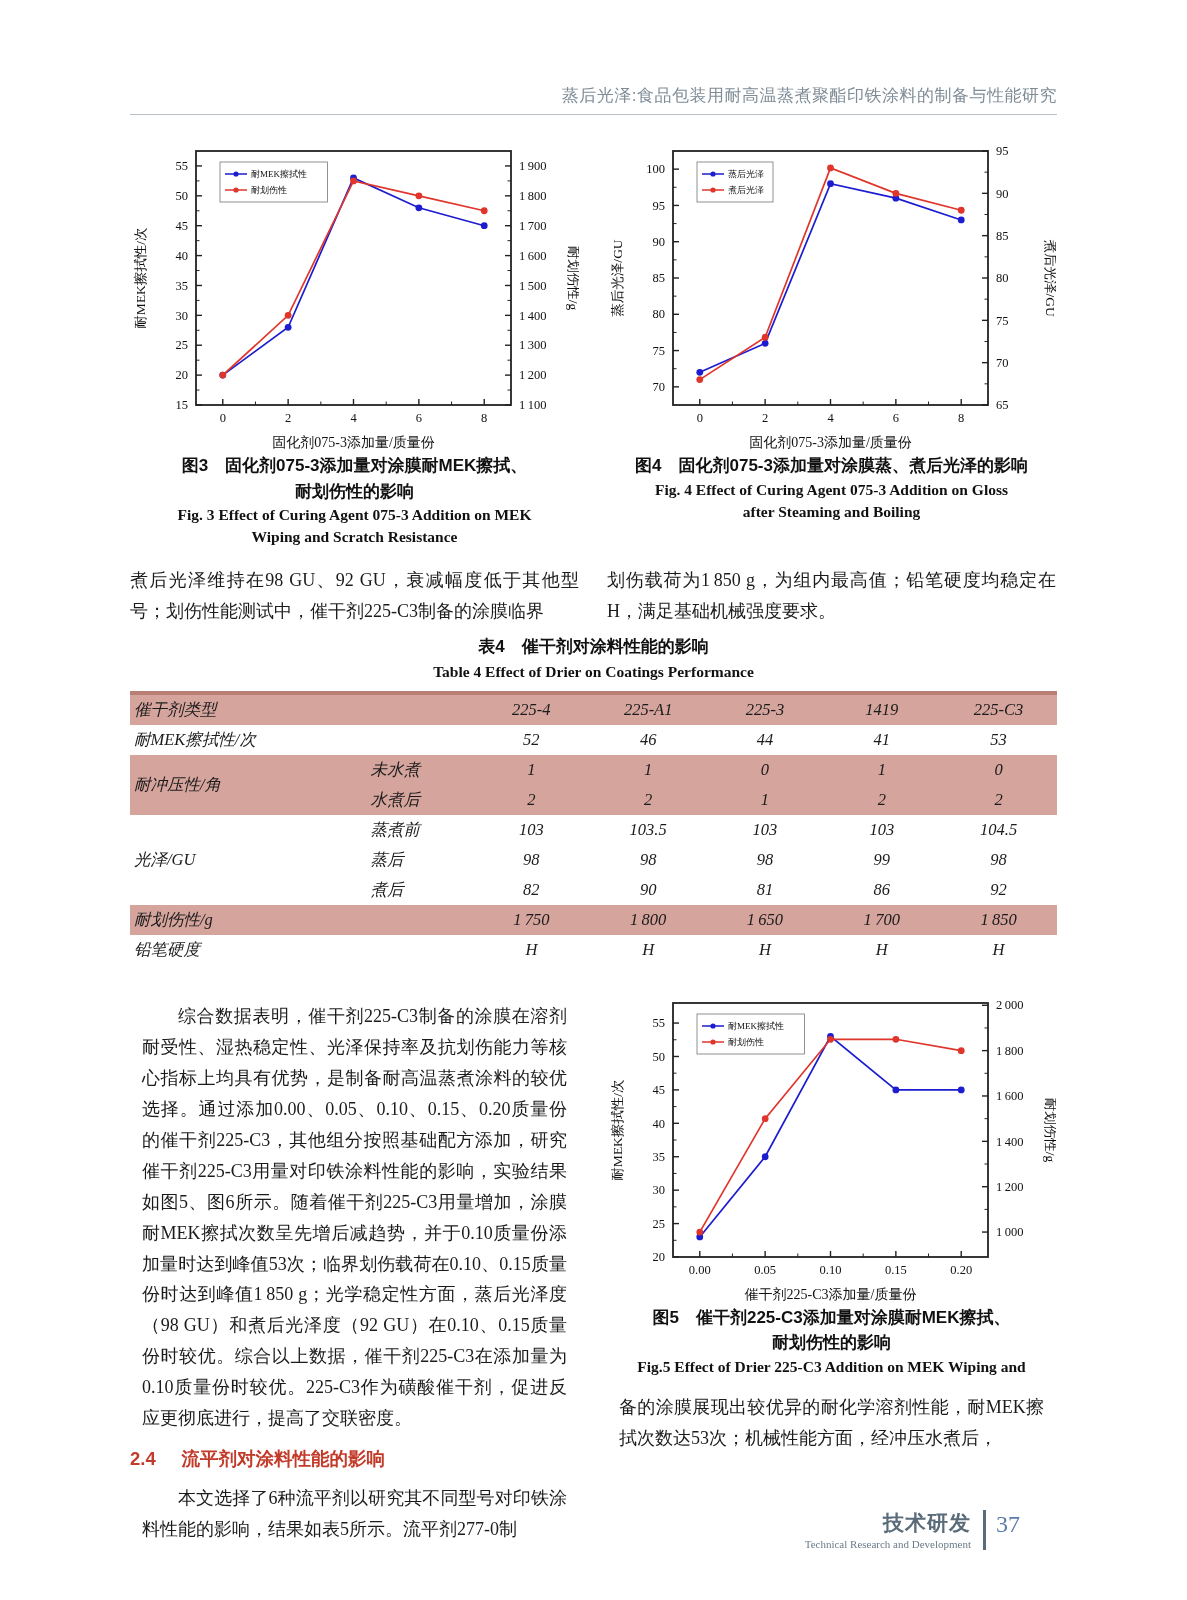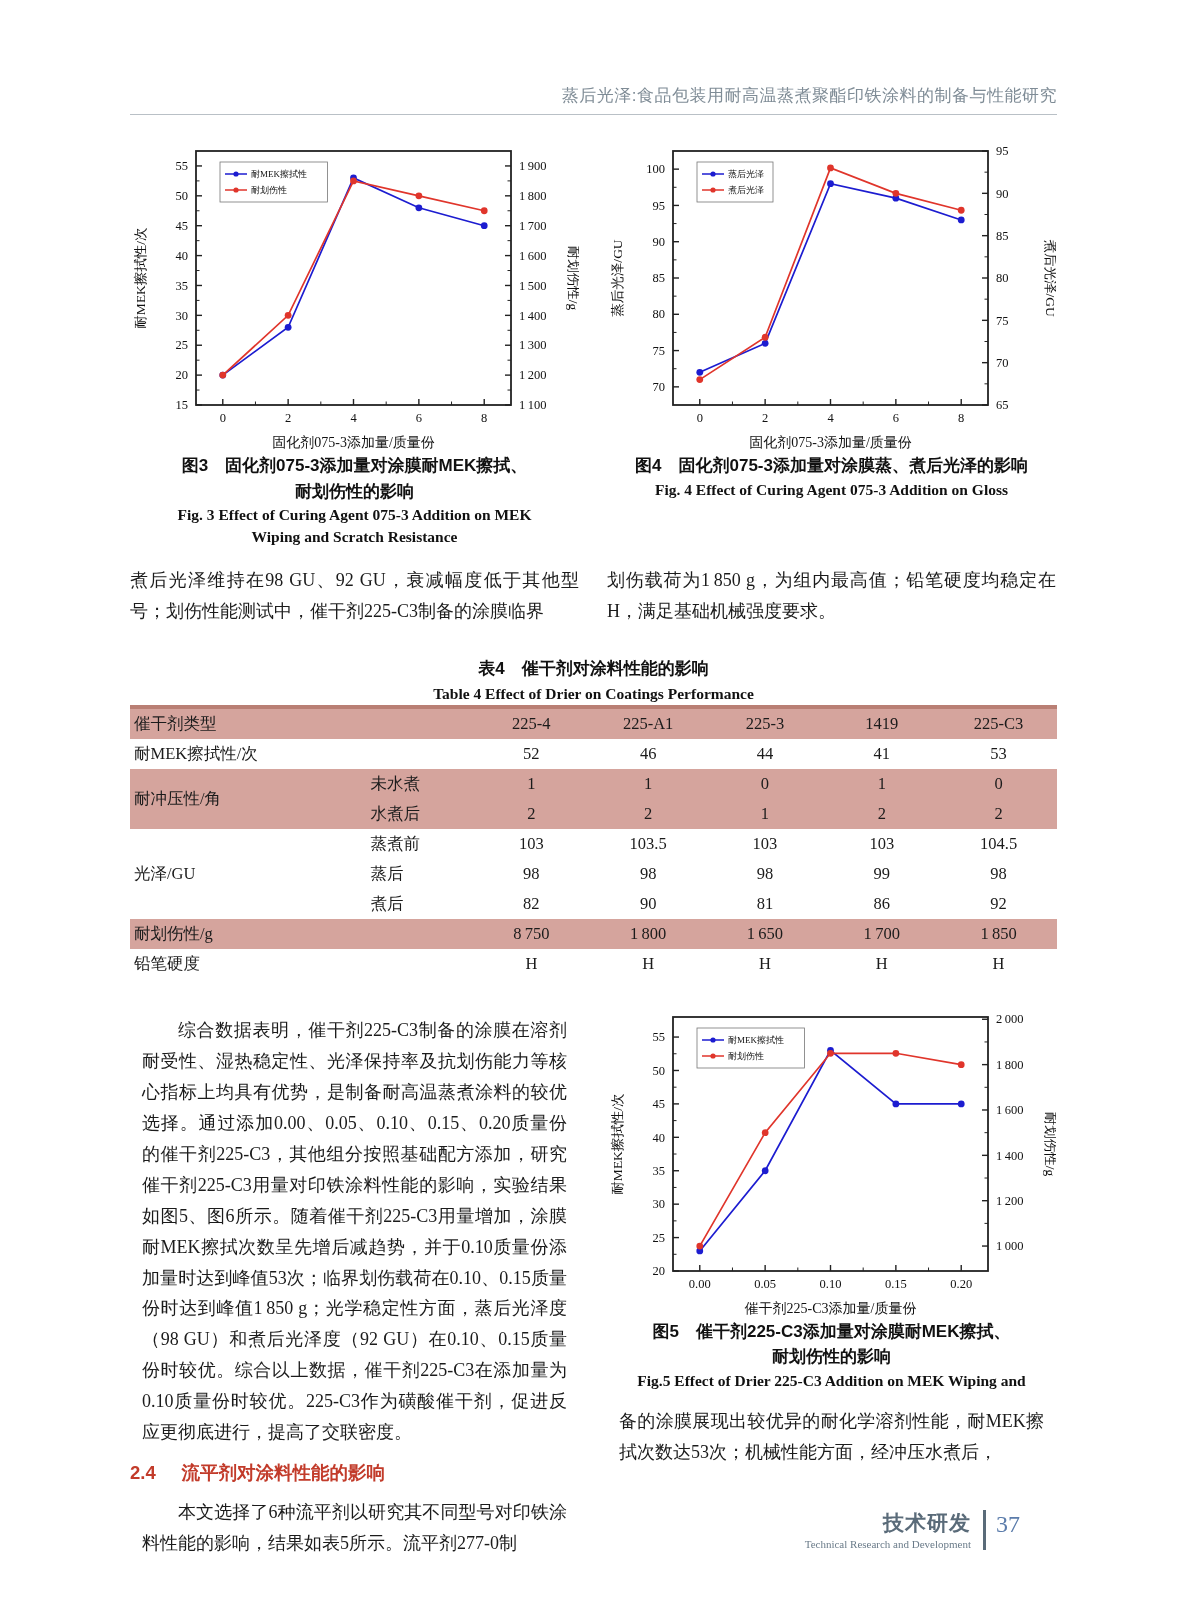--- a/index.html
+++ b/index.html
@@ -13,24 +13,24 @@
   .figures-row{display:flex;gap:28px;margin-top:22px;}
   .figure{width:449px;text-align:center;}
   .chart{width:449px;height:316px;display:block;}
   .cap-cn{font-size:17px;font-weight:bold;line-height:1.5;font-family:"Liberation Sans",sans-serif;color:#111;}
   .cap-en{font-size:15.5px;font-weight:bold;line-height:1.45;font-family:"Liberation Serif",serif;color:#111;}
   
   .two-col{display:flex;gap:28px;margin-top:16px;}
   .col{width:449px;font-size:18px;line-height:1.7;text-align:justify;}
   .col p{margin:0;}
   
-  .table-title{text-align:center;margin-top:30px;line-height:1.5;}
+  .table-title{text-align:center;margin-top:8px;line-height:1.5;}
   .table-title .cn{font-size:17px;font-weight:bold;font-family:"Liberation Sans",sans-serif;color:#111;}
   .table-title .en{font-size:15.5px;font-weight:bold;color:#111;}
-  table.t4{width:100%;border-collapse:collapse;font-size:16.5px;border-top:4px solid #b97f74;}
+  table.t4{width:100%;border-collapse:collapse;margin-top:8px;font-size:16.5px;border-top:4px solid #b97f74;font-style:italic;}
   table.t4 td{padding:4px 4px;height:22px;vertical-align:middle;}
   tr.shade td{background:#d5a49d;}
   td.lab{text-align:left;padding-left:26px;}
   td.sub{text-align:left;padding-left:10px;}
   td.val{text-align:center;}
   
   .lower{display:flex;gap:28px;margin-top:24px;}
   .lower .colL{width:449px;}
   .lower .colR{width:449px;text-align:center;}
   .lower p.body{margin:12px;font-size:18px;line-height:1.72;text-align:justify;}
@@ -233,20 +233,21 @@
           <polyline points="92.775,242.6 158.1375,200.26666666666665 223.5,30.933333333333337 288.86249999999995,56.333333333333314 354.225,73.26666666666665" fill="none" stroke="#e0352b" stroke-width="1.7"></polyline>
           <circle cx="92.775" cy="242.6" r="3.4" fill="#e0352b"></circle>
           <circle cx="158.1375" cy="200.26666666666665" r="3.4" fill="#e0352b"></circle>
           <circle cx="223.5" cy="30.933333333333337" r="3.4" fill="#e0352b"></circle>
           <circle cx="288.86249999999995" cy="56.333333333333314" r="3.4" fill="#e0352b"></circle>
           <circle cx="354.225" cy="73.26666666666665" r="3.4" fill="#e0352b"></circle>
         </svg>
       <figcaption>
         <div class="cap-cn">图4　固化剂075-3添加量对涂膜蒸、煮后光泽的影响</div>
         <div class="cap-en">Fig. 4  Effect of Curing Agent 075-3 Addition on Gloss</div>
+        <div class="cap-en">after Steaming and Boiling</div>
       </figcaption>
     </figure>
   </div>
 
   <div class="two-col">
     <div class="col">
       <p>煮后光泽维持在98 GU、92 GU，衰减幅度低于其他型号；划伤性能测试中，催干剂225-C3制备的涂膜临界</p>
     </div>
     <div class="col">
       <p>划伤载荷为1 850 g，为组内最高值；铅笔硬度均稳定在H，满足基础机械强度要求。</p>
@@ -322,21 +323,21 @@
       <tr>
         <td class="sub">煮后</td>
         <td class="val">82</td>
         <td class="val">90</td>
         <td class="val">81</td>
         <td class="val">86</td>
         <td class="val">92</td>
       </tr>
       <tr class="shade">
         <td class="lab" colspan="2">耐划伤性/g</td>
-        <td class="val">8 750</td>
+        <td class="val">1 750</td>
         <td class="val">1 800</td>
         <td class="val">1 650</td>
         <td class="val">1 700</td>
         <td class="val">1 850</td>
       </tr>
       <tr>
         <td class="lab" colspan="2">铅笔硬度</td>
         <td class="val">H</td>
         <td class="val">H</td>
         <td class="val">H</td>

